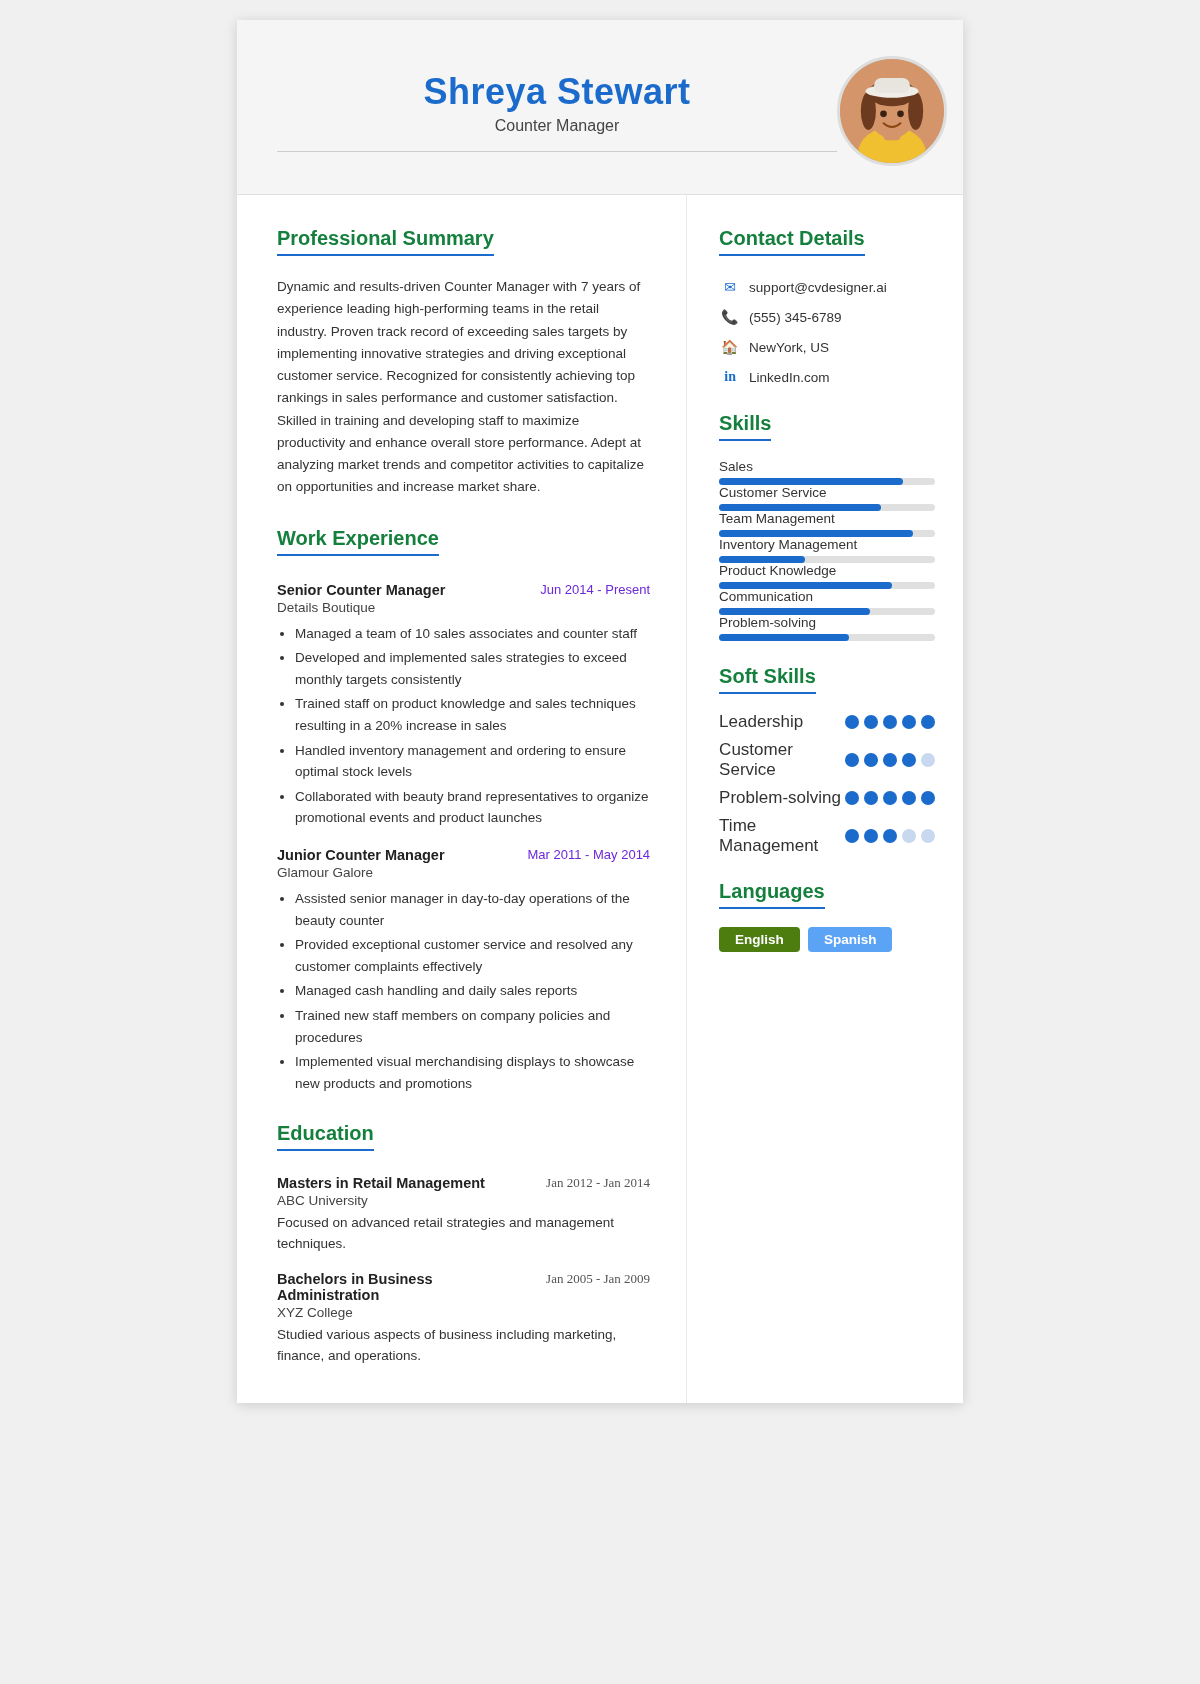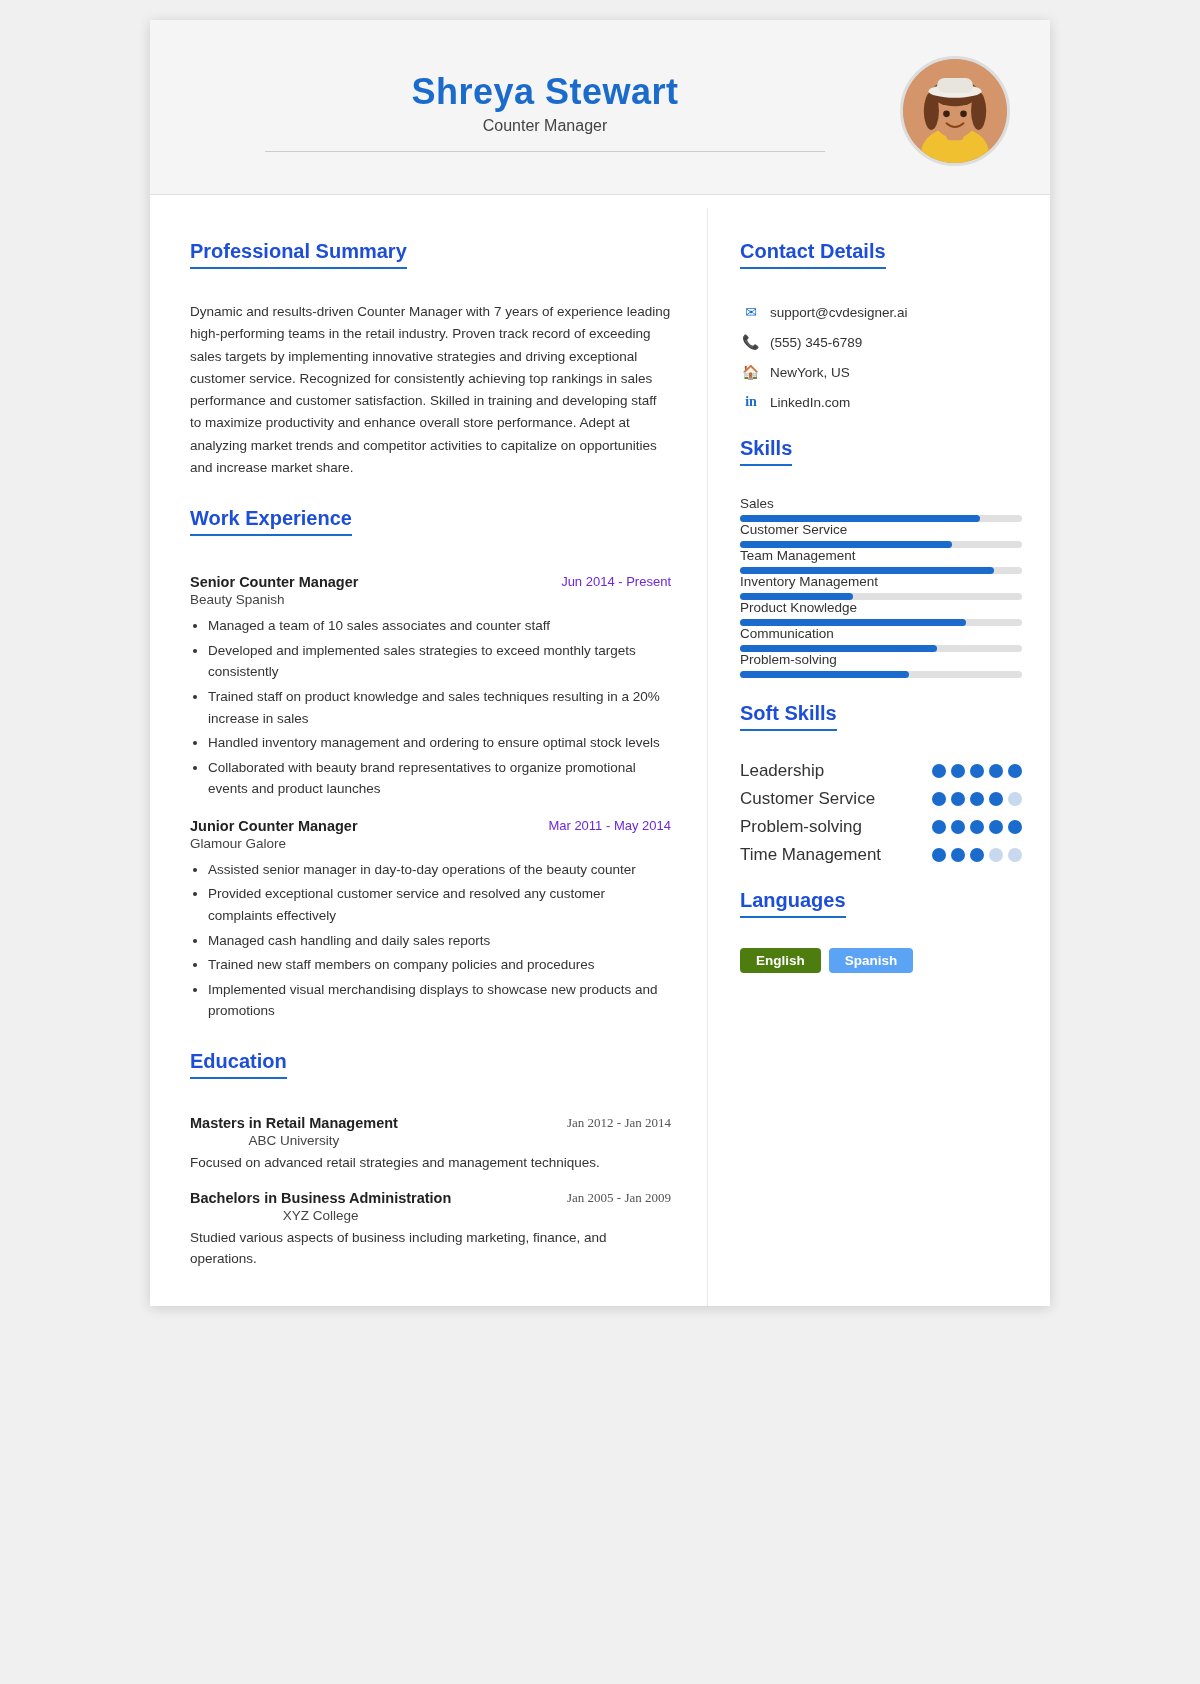--- a/index.html
+++ b/index.html
@@ -6,26 +6,25 @@
     body {
       font-family: Arial, sans-serif;
       background: #f0f0f0;
       display: flex;
       justify-content: center;
       align-items: flex-start;
       min-height: 100vh;
       padding: 20px;
     }
     .resume-wrapper {
-      width: 900px;
+      width: 726px;
       background: #fff;
       box-shadow: 0 2px 12px rgba(0,0,0,0.15);
       display: flex;
       flex-direction: column;
-      gap: 13px;
     }
     
     .header {
       background: #f5f5f5;
       padding: 36px 40px 28px 40px;
       display: flex;
       align-items: center;
       justify-content: space-between;
       border-bottom: 1px solid #e0e0e0;
     }
@@ -78,22 +77,22 @@
     }
     
     .right-col {
       flex: 0 0 38%;
       padding: 32px 28px 36px 32px;
     }
     
     .section-title {
       font-size: 20px;
       font-weight: bold;
-      color: #1d4ed8;
-      margin-bottom: 20px;
+      color: #15803d;
+      margin-bottom: 8px;
       border-bottom: 2px solid #1a6bcc;
       padding-bottom: 4px;
       display: inline-block;
     }
     .section-gap { margin-top: 28px; }
     
     .summary-text {
       font-size: 13.5px;
       color: #333;
       line-height: 1.65;
@@ -131,21 +130,20 @@
       color: #333;
       line-height: 1.6;
       margin-bottom: 3px;
     }
     
     .edu-header {
       display: flex;
       justify-content: space-between;
       align-items: flex-start;
       margin-top: 16px;
-      text-align: center;
     }
     .edu-degree {
       font-size: 14.5px;
       font-weight: bold;
       color: #222;
     }
     .edu-date {
       font-size: 13px;
       color: #555;
       white-space: nowrap;
@@ -292,21 +290,21 @@
         <div class="summary-text">Dynamic and results-driven Counter Manager with 7 years of experience leading high-performing teams in the retail industry. Proven track record of exceeding sales targets by implementing innovative strategies and driving exceptional customer service. Recognized for consistently achieving top rankings in sales performance and customer satisfaction. Skilled in training and developing staff to maximize productivity and enhance overall store performance. Adept at analyzing market trends and competitor activities to capitalize on opportunities and increase market share.</div>
       </div>
 
       <div class="section-gap">
         <div class="section-title">Work Experience</div>
         <div id="jobs-container">
             <div>
     <div class="job-header">
       <div>
         <div class="job-title">Senior Counter Manager</div>
-        <div class="job-company">Beauty Spanish</div>
+        <div class="job-company">Details Boutique</div>
       </div>
       <div class="job-date">Jun 2014 - Present</div>
     </div>
     <ul class="job-bullets">
                 <li>Managed a team of 10 sales associates and counter staff</li>
                 <li>Developed and implemented sales strategies to exceed monthly targets consistently</li>
                 <li>Trained staff on product knowledge and sales techniques resulting in a 20% increase in sales</li>
                 <li>Handled inventory management and ordering to ensure optimal stock levels</li>
                 <li>Collaborated with beauty brand representatives to organize promotional events and product launches</li>
               </ul>

